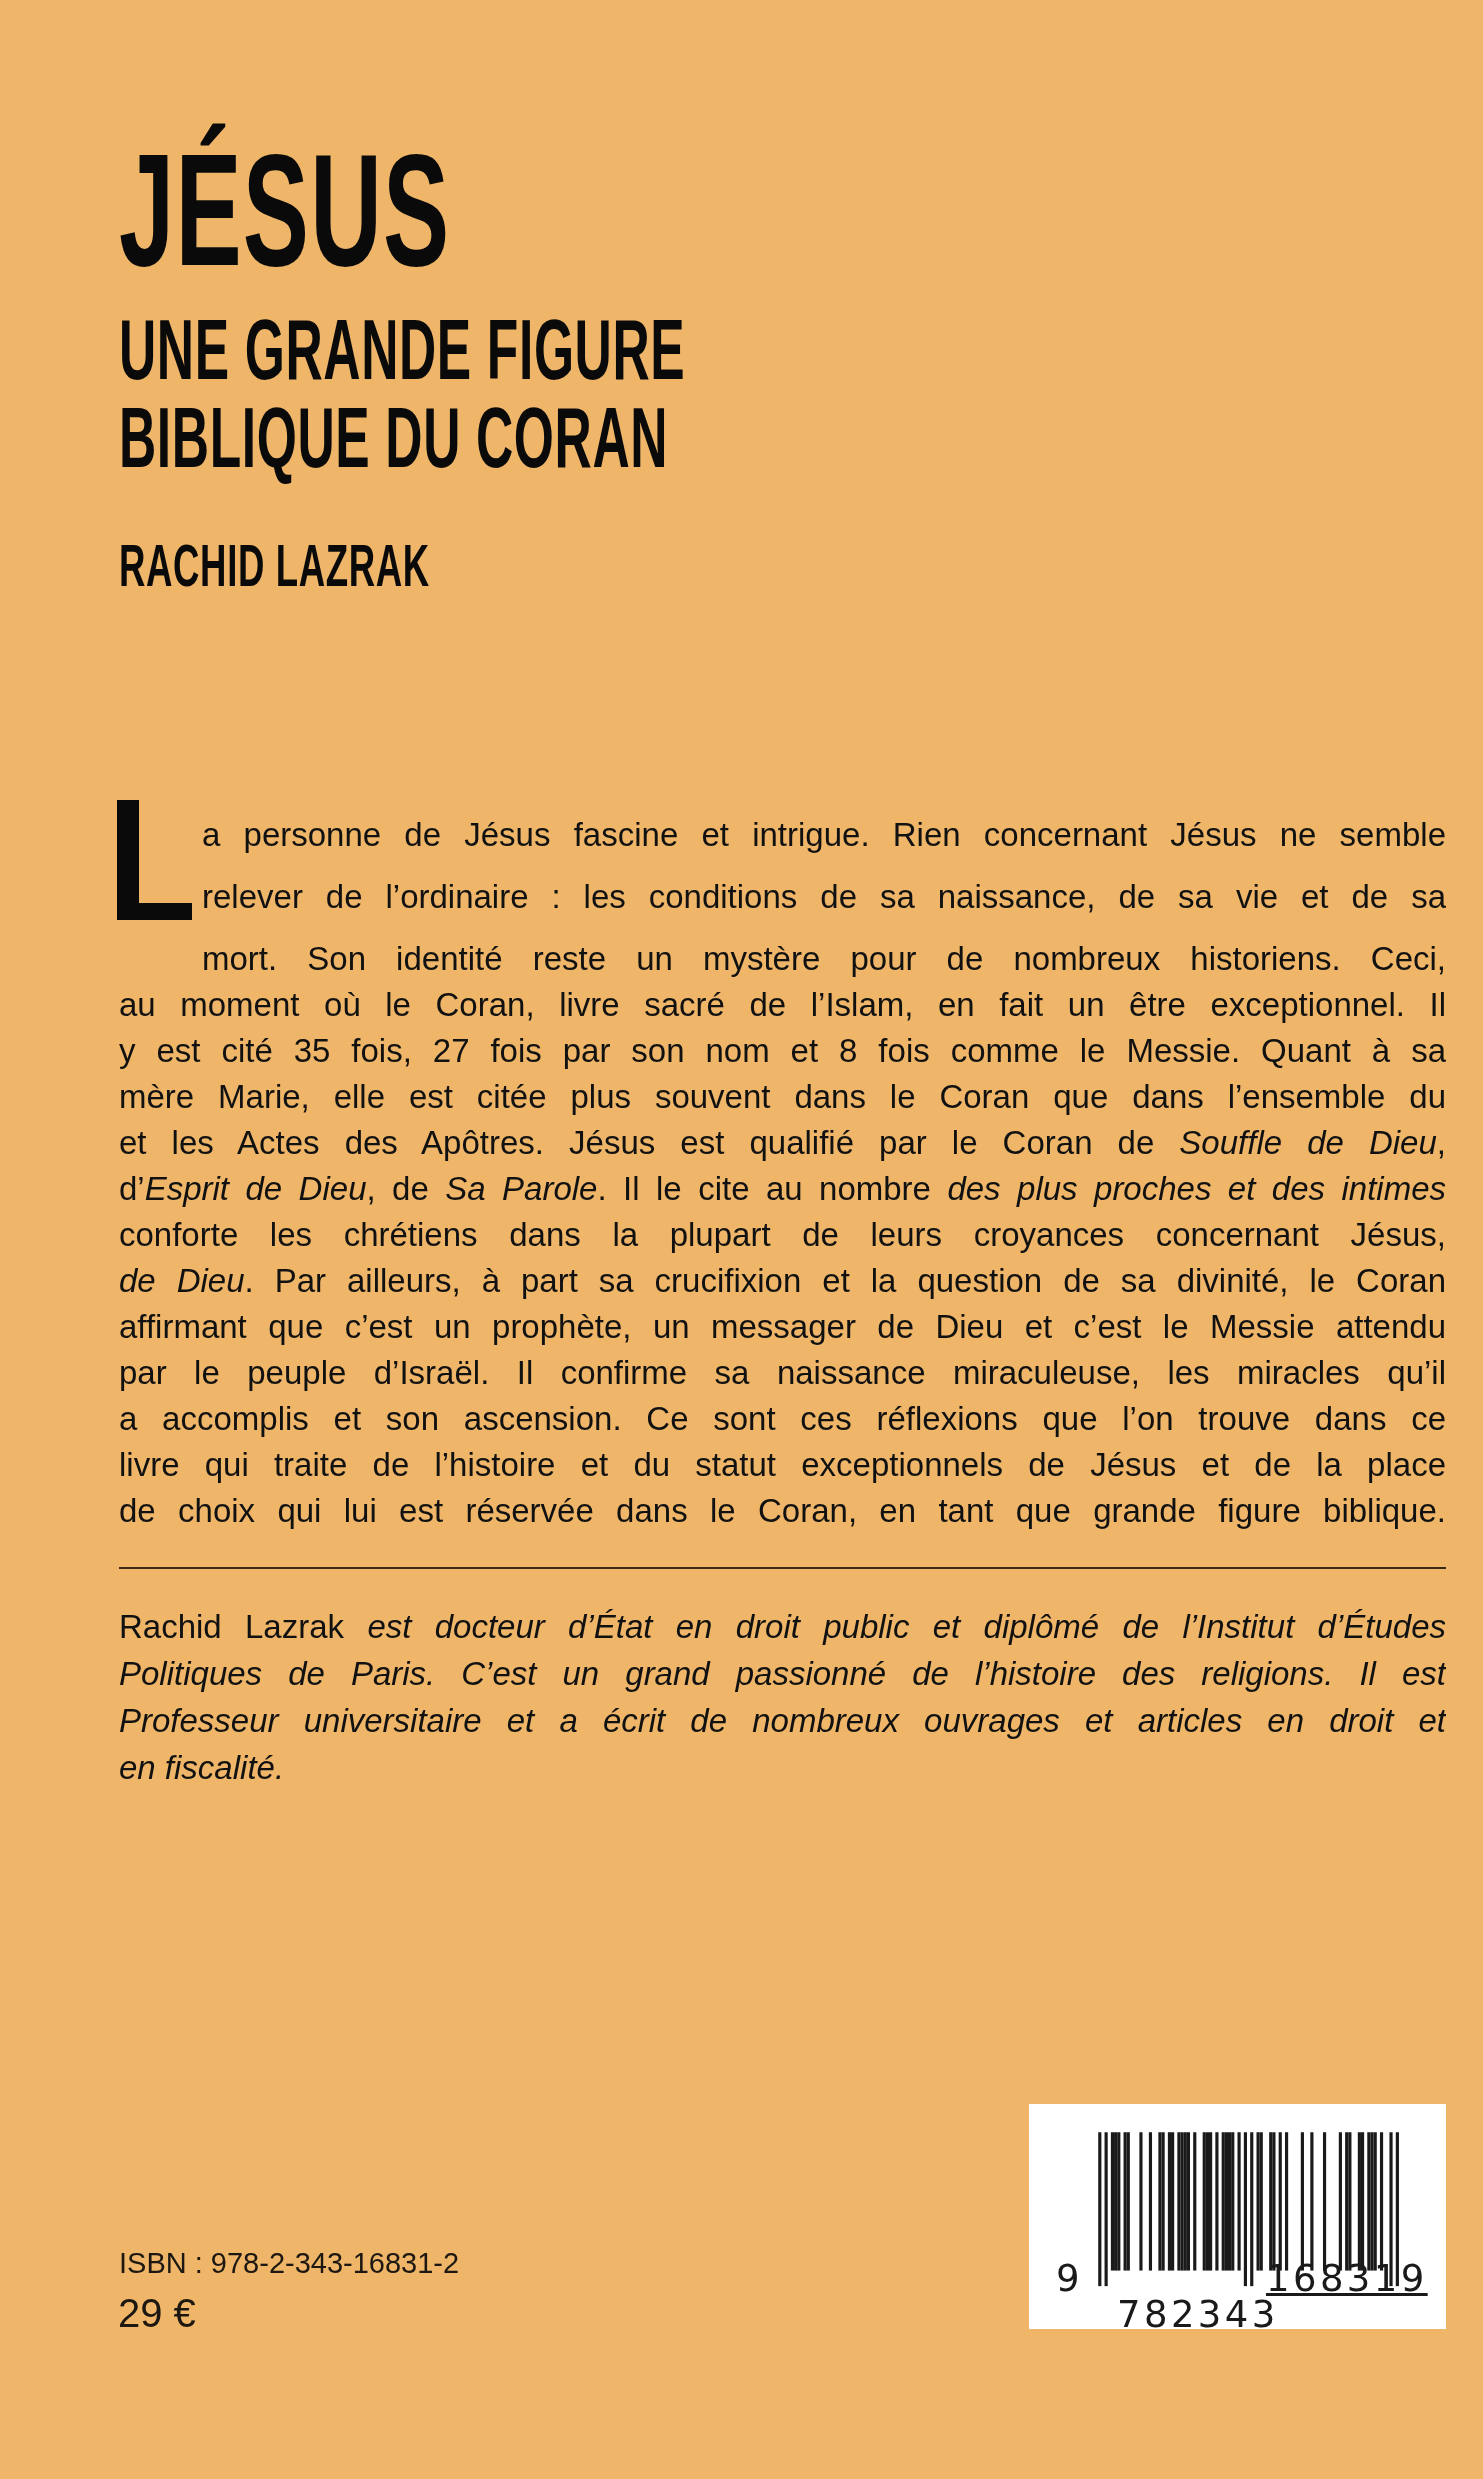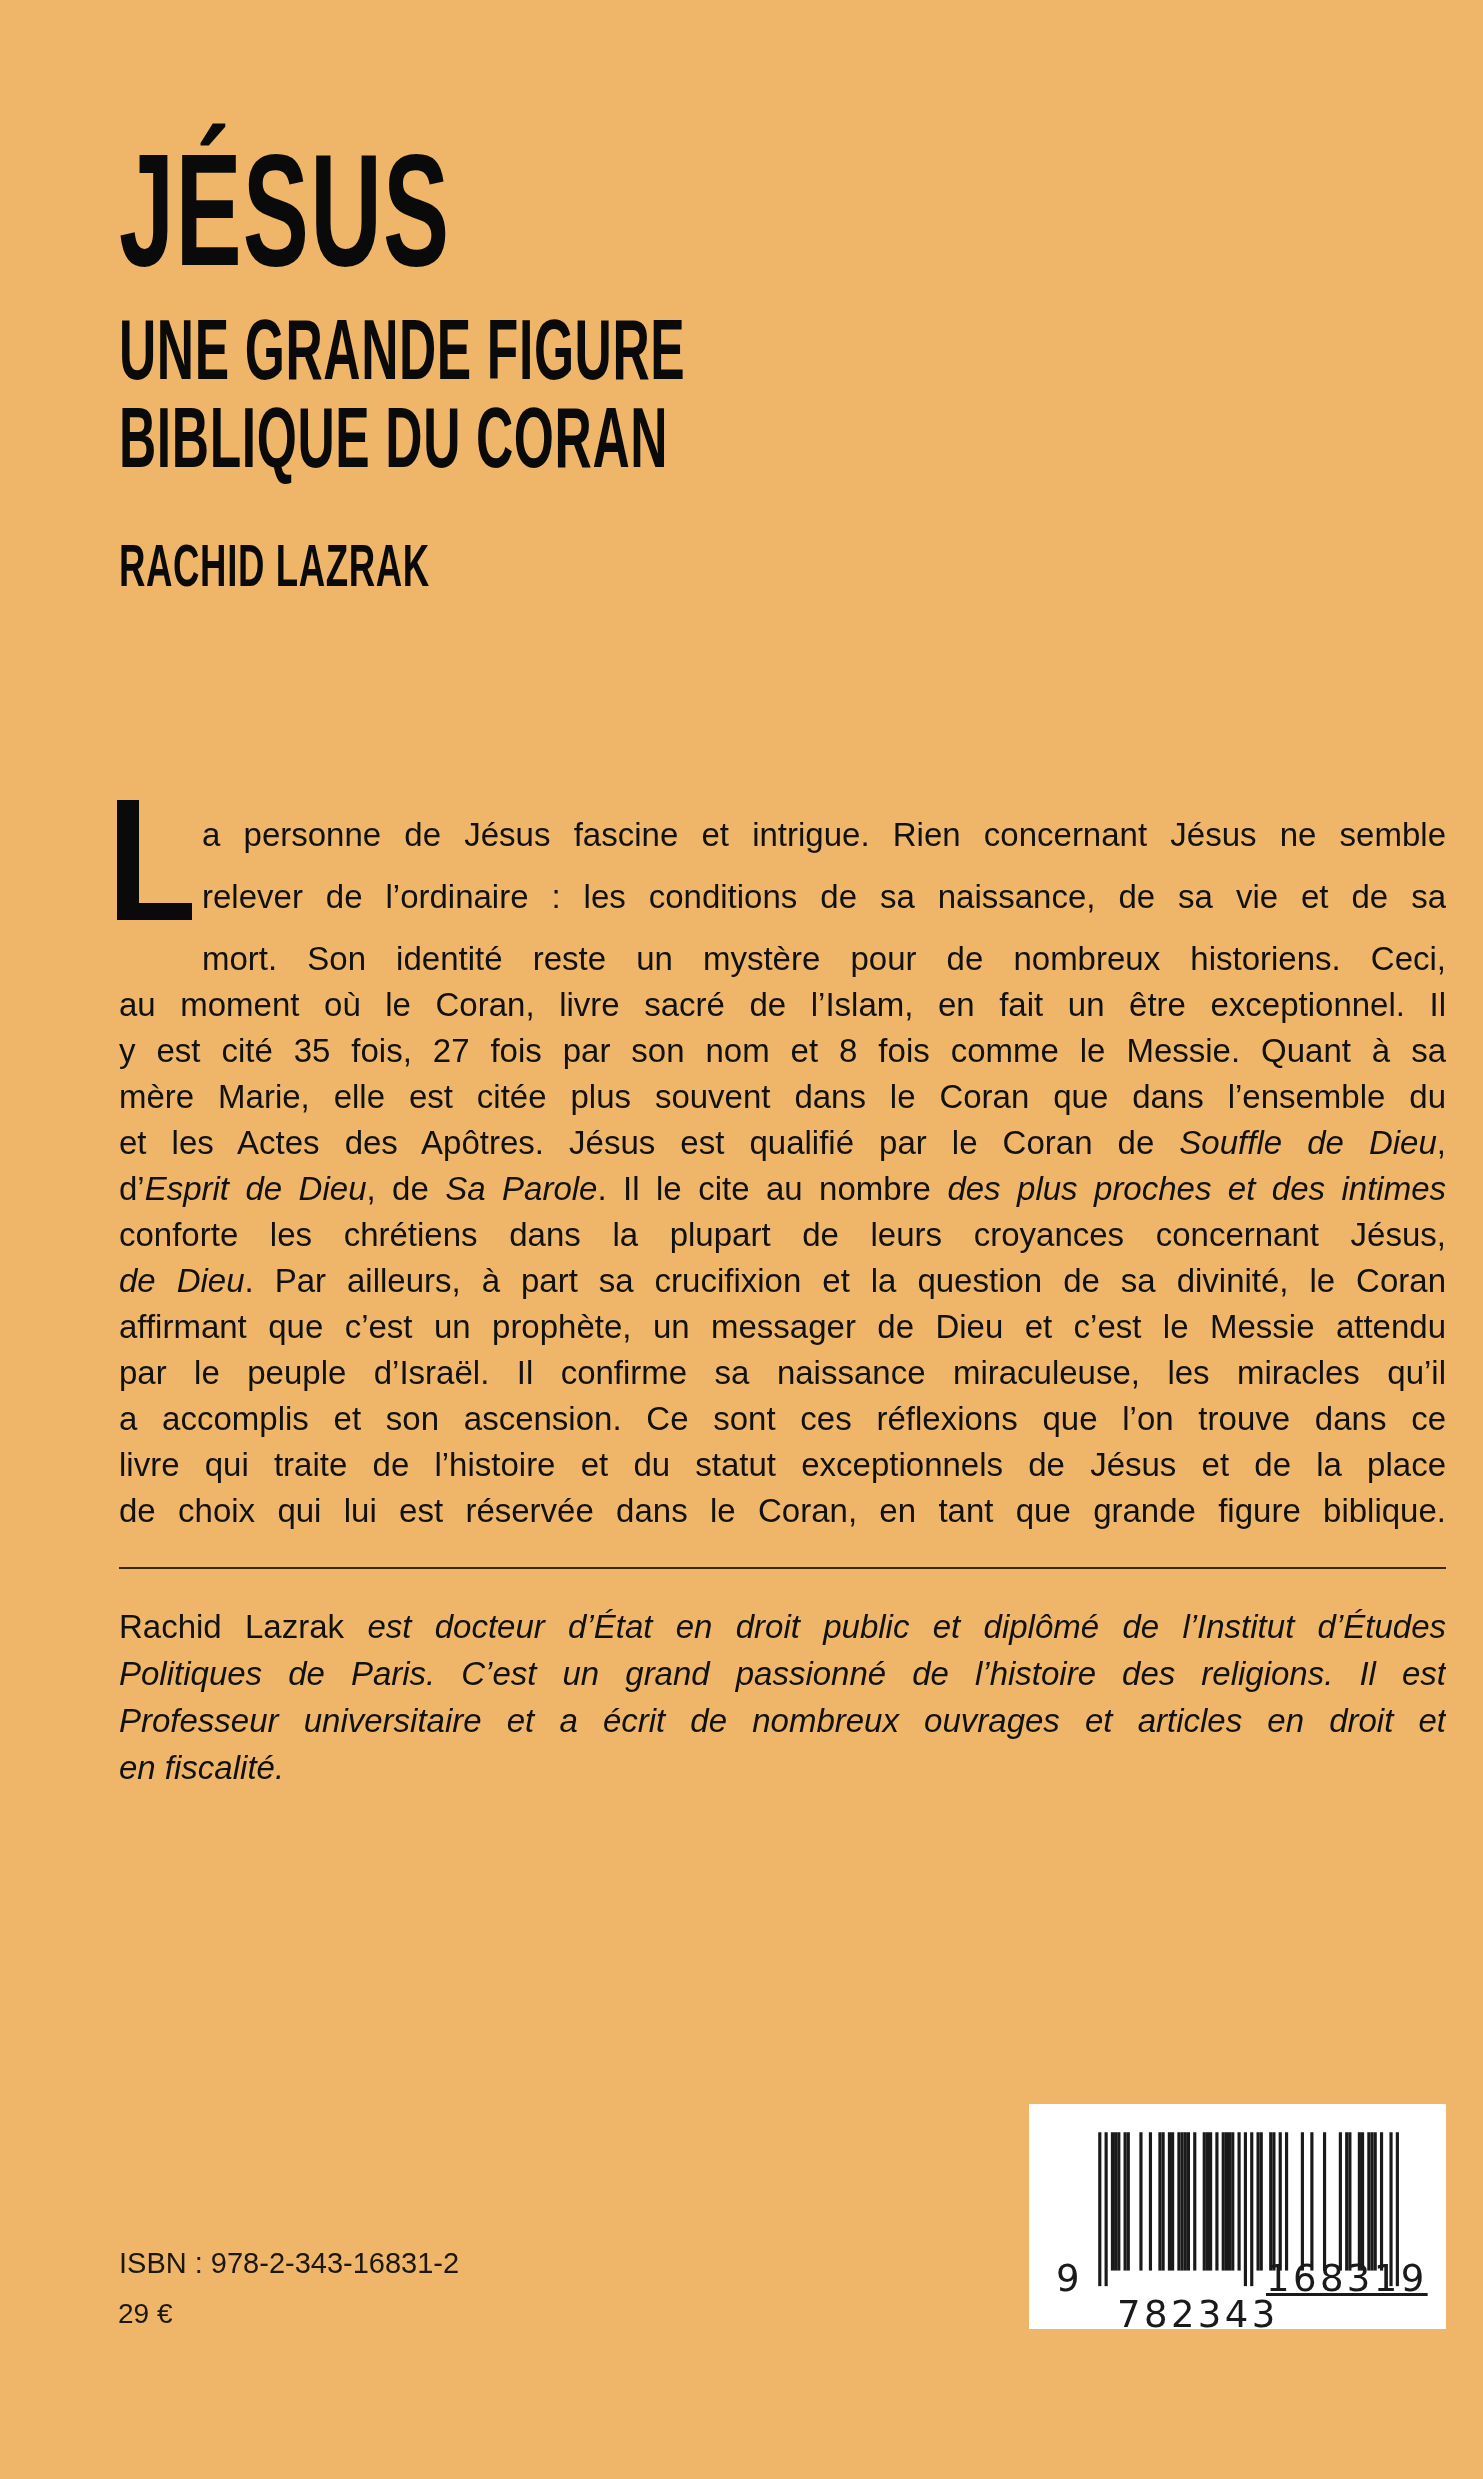--- a/index.html
+++ b/index.html
@@ -43,21 +43,21 @@
   }
   .line.indent { margin-left: 83px; margin-top: 16px; }
   .line.last-left { text-align-last: left; }
   .line i, .line em { }
   #blurb { top: 796px; }
   #rule { left: 119px; top: 1567px; width: 1327px; height: 2px; background: #3a2a14; }
   #bio { top: 1603px; }
   #bio .line { height: 47px; line-height: 47px; }
 
   #isbn { left: 119px; top: 2246px; font-size: 29px; line-height: 35px; color: #1c1710; }
-  #price { left: 118px; top: 2291px; font-size: 28px; line-height: 45px; color: #1c1710; }
+  #price { left: 118px; top: 2291px; font-size: 40px; line-height: 45px; color: #1c1710; }
 
   #barcode-box { left: 1029px; top: 2104px; width: 417px; height: 225px; background: #ffffff; }
   #barcode-svg { position: absolute; left: 0; top: 0; }
   #barcode-digits span { position: absolute; font-family: "DejaVu Sans", sans-serif; font-size: 37px; color: #1a1a1a; line-height: 1; }
 </style>
 </head>
 <body>
 
 <div id="title" class="abs cond">JÉSUS</div>
 <div id="sub1" class="abs cond">UNE GRANDE FIGURE</div>

